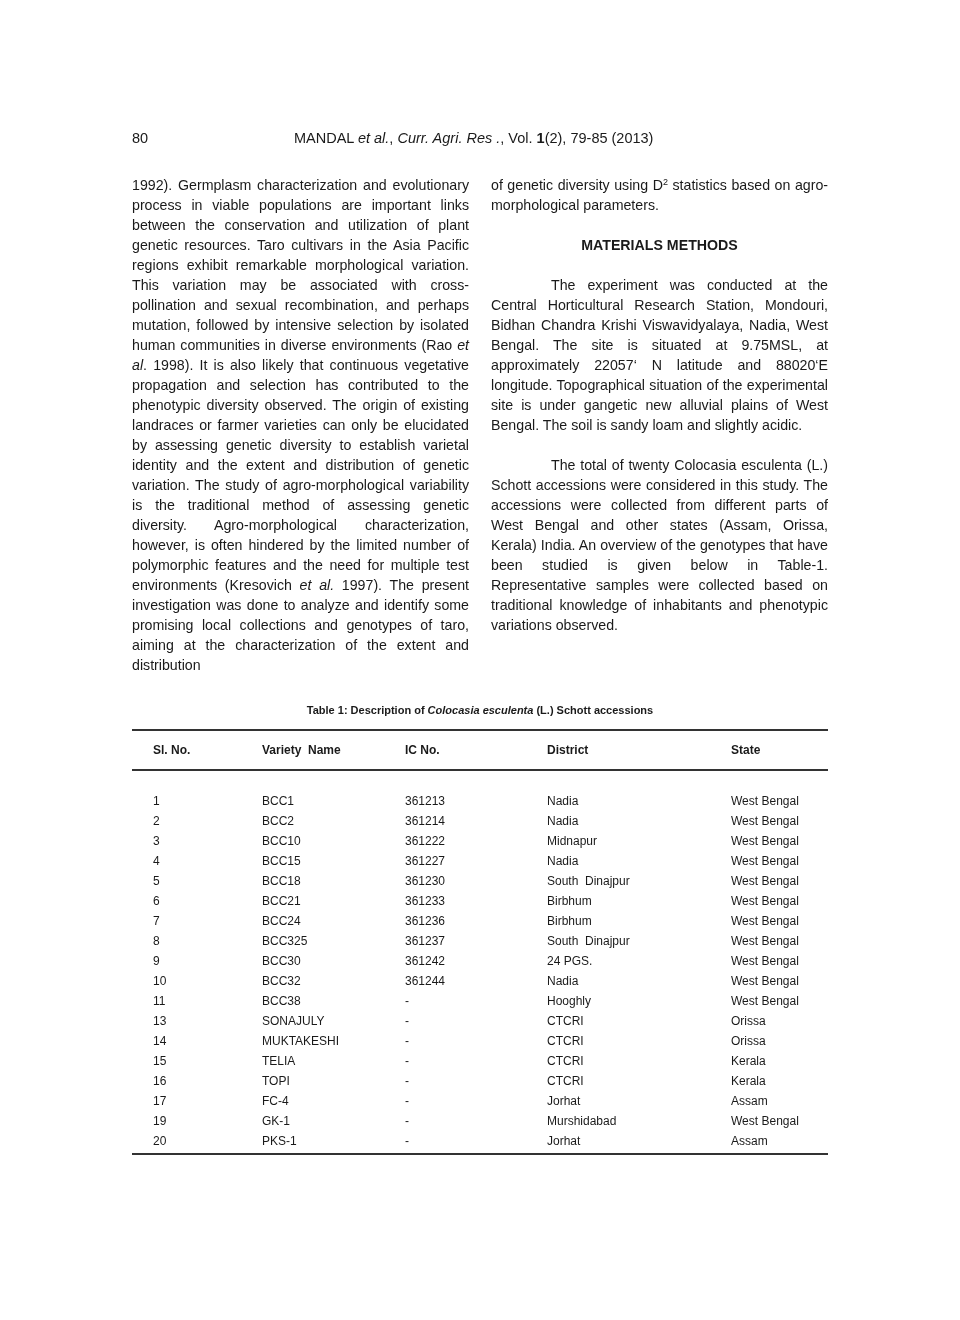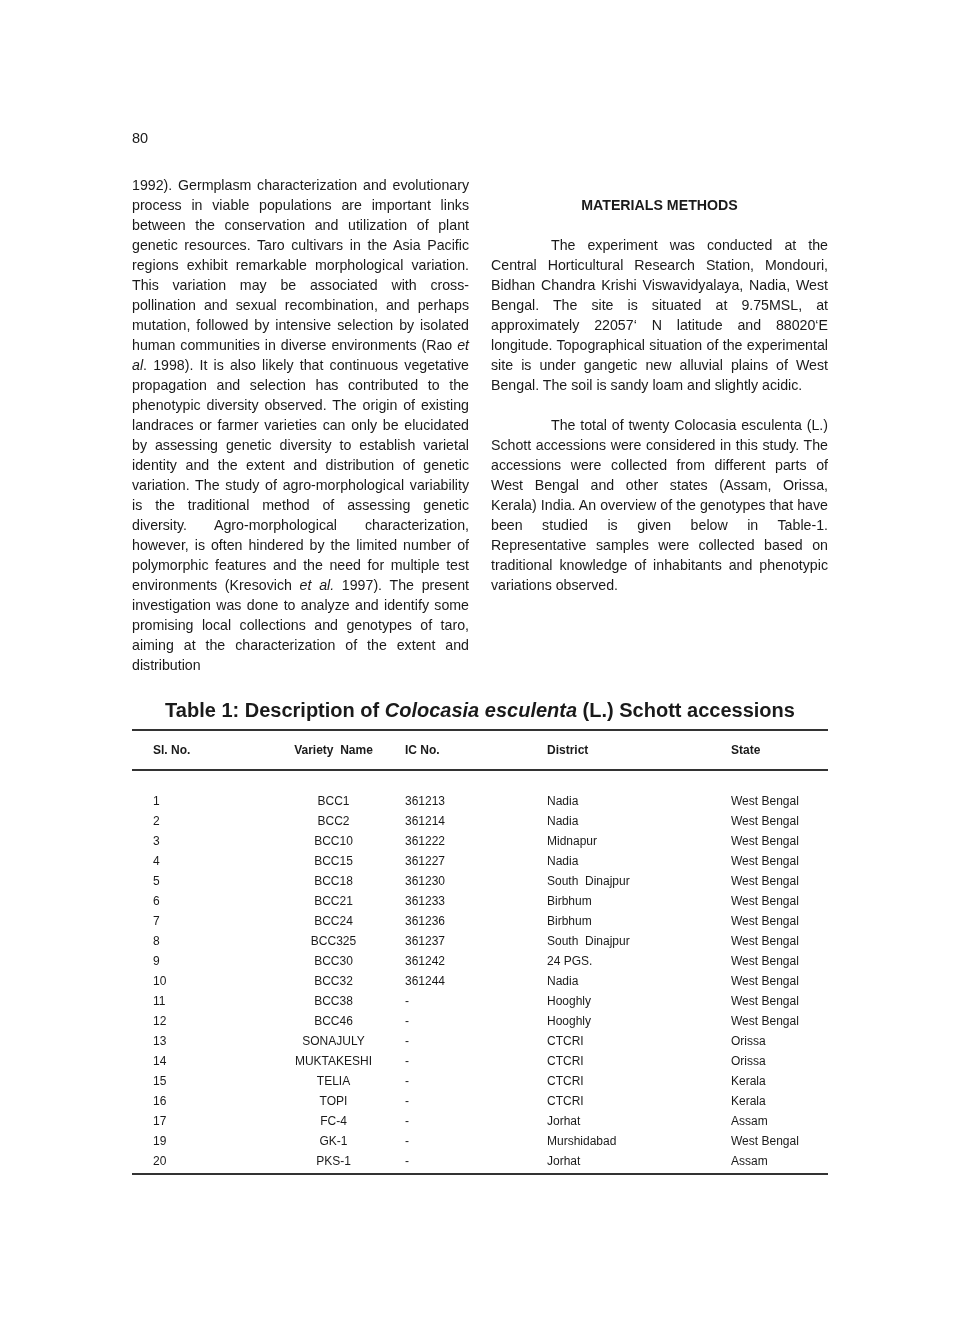--- a/index.html
+++ b/index.html
@@ -10,47 +10,49 @@
   .running-head { position: absolute; left: 162px; top: 0; white-space: nowrap; }
   .col { position: absolute; top: 175px; width: 337px; font-size: 14.2px; line-height: 20px; text-align: justify; }
   .col-left { left: 132px; }
   .col-right { left: 491px; }
   .col p { margin: 0; }
   .heading { text-align: center; font-weight: bold; margin: 20px 0 20px 0 !important; }
   .indent { text-indent: 60px; }
   .gap { height: 20px; }
   sup { font-size: 9px; vertical-align: 5px; line-height: 0; }
   .table-wrap { position: absolute; top: 700px; left: 132px; width: 696px; }
-  .caption { text-align: center; font-weight: bold; font-size: 20px; height: 20px; line-height: 20px; }
+  .caption { text-align: center; font-weight: bold; font-size: 11px; height: 20px; line-height: 20px; }
   table { width: 100%; border-collapse: collapse; margin-top: 9px; font-size: 12px; }
   thead th { font-weight: bold; text-align: left; height: 38px; padding: 0;
              border-top: 2px solid #333; border-bottom: 2px solid #333; }
   tbody tr.first td { padding-top: 10px; }
   tbody td { padding: 0; height: 20px; line-height: 20px; }
   tbody tr.first td { height: 30px; line-height: 20px; vertical-align: bottom; }
   tbody tr.last td { border-bottom: 2px solid #333; height: 22px; vertical-align: top; }
   .c1 { width: 109px; padding-left: 21px !important; }
-  .c2 { width: 143px; text-align: center; }
+  .c2 { width: 143px; }
   .c3 { width: 142px; }
   .c4 { width: 184px; }
   .c5 { }
   em { font-style: italic; }
 </style>
 </head>
 <body>
 
 <div class="header">
   <span class="page-num">80</span>
+  <span class="running-head"><span>MANDAL</span> <em>et al.</em>, <em>Curr. Agri. Res .</em>,  <span>Vol.</span> <b>1</b><span>(2), 79-85 (2013)</span></span>
 </div>
 
 <div class="col col-left">
   <p><span>1992). Germplasm characterization and evolutionary process in viable populations are important links between the conservation and utilization of plant genetic resources. Taro cultivars in the Asia Pacific regions exhibit remarkable morphological variation. This variation may be associated with cross-pollination and sexual recombination, and perhaps mutation, followed by intensive selection by isolated human communities in diverse environments (Rao </span><em>et al</em><span>. 1998). It is also likely that continuous vegetative propagation and selection has contributed to the phenotypic diversity observed. The origin of existing landraces or farmer varieties can only be elucidated by assessing genetic diversity to establish varietal identity and the extent and distribution of genetic variation. The study of agro-morphological variability is the traditional method of assessing genetic diversity. Agro-morphological characterization, however, is often hindered by the limited number of polymorphic features and the need for multiple test environments (Kresovich </span><em>et al.</em><span> 1997). The present investigation was done to analyze and identify some promising local collections and genotypes of taro, aiming at the characterization of the extent and distribution</span></p>
 </div>
 
 <div class="col col-right">
+  <p><span>of genetic diversity using D</span><sup>2</sup><span> statistics based on agro-morphological parameters.</span></p>
   <p class="heading">MATERIALS METHODS</p>
   <p class="indent">The experiment was conducted at the Central Horticultural Research Station, Mondouri, Bidhan Chandra Krishi Viswavidyalaya, Nadia, West Bengal. The site is situated at 9.75MSL, at approximately 22057‘ N latitude and 88020‘E longitude. Topographical situation of the experimental site is under gangetic new alluvial plains of West Bengal. The soil is sandy loam and slightly acidic.</p>
   <div class="gap"></div>
   <p class="indent">The total of twenty Colocasia esculenta (L.) Schott accessions were considered in this study. The accessions were collected from different parts of West Bengal and other states (Assam, Orissa, Kerala) India. An overview of the genotypes that have been studied is given below in Table-1. Representative samples were collected based on traditional knowledge of inhabitants and phenotypic variations observed.</p>
 </div>
 
 <div class="table-wrap">
   <div class="caption"><span>Table 1: Description of </span><em>Colocasia esculenta</em><span> (L.) Schott accessions</span></div>
   <table>
     <thead>
@@ -134,27 +136,20 @@
           <td class="c5" style="white-space: pre;">West Bengal</td>
         </tr>
         <tr>
           <td class="c1" style="white-space: pre;">11</td>
           <td class="c2" style="white-space: pre;">BCC38</td>
           <td class="c3" style="white-space: pre;">-</td>
           <td class="c4" style="white-space: pre;">Hooghly</td>
           <td class="c5" style="white-space: pre;">West Bengal</td>
         </tr>
         <tr>
-          <td class="c1" style="white-space: pre;">12</td>
-          <td class="c2" style="white-space: pre;">BCC46</td>
-          <td class="c3" style="white-space: pre;">-</td>
-          <td class="c4" style="white-space: pre;">Hooghly</td>
-          <td class="c5" style="white-space: pre;">West Bengal</td>
-        </tr>
-        <tr>
           <td class="c1" style="white-space: pre;">13</td>
           <td class="c2" style="white-space: pre;">SONAJULY</td>
           <td class="c3" style="white-space: pre;">-</td>
           <td class="c4" style="white-space: pre;">CTCRI</td>
           <td class="c5" style="white-space: pre;">Orissa</td>
         </tr>
         <tr>
           <td class="c1" style="white-space: pre;">14</td>
           <td class="c2" style="white-space: pre;">MUKTAKESHI</td>
           <td class="c3" style="white-space: pre;">-</td>

